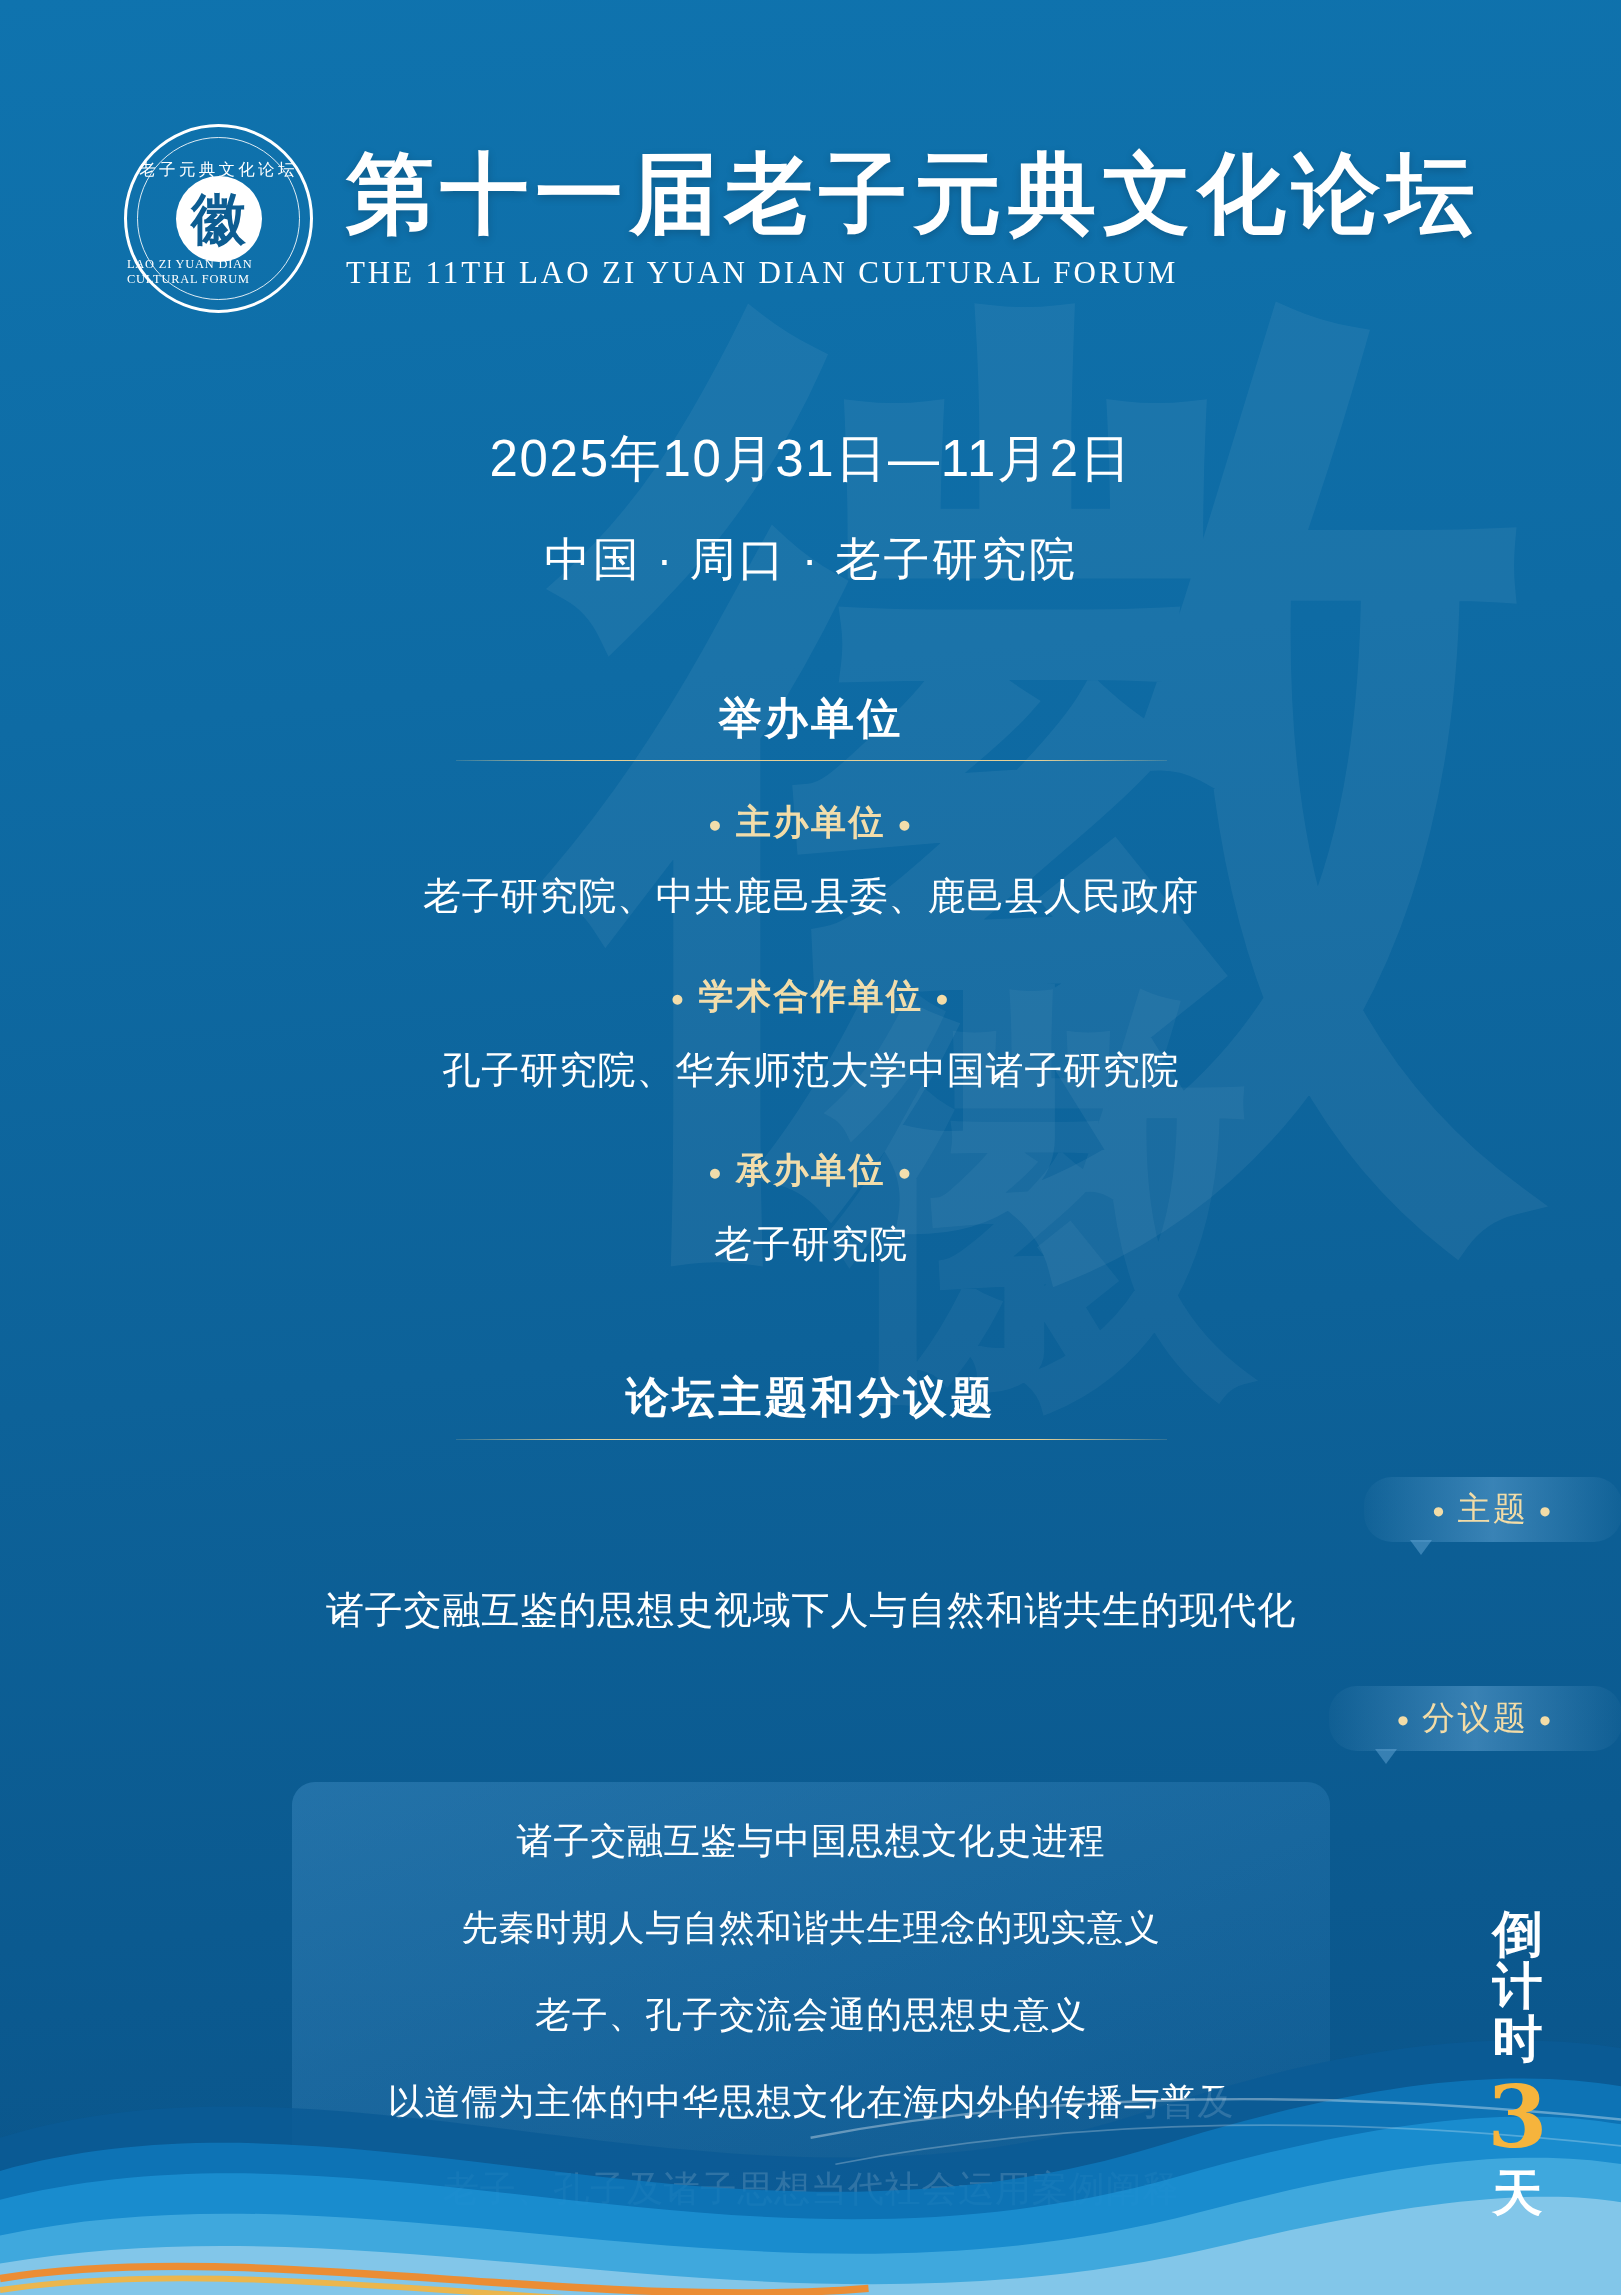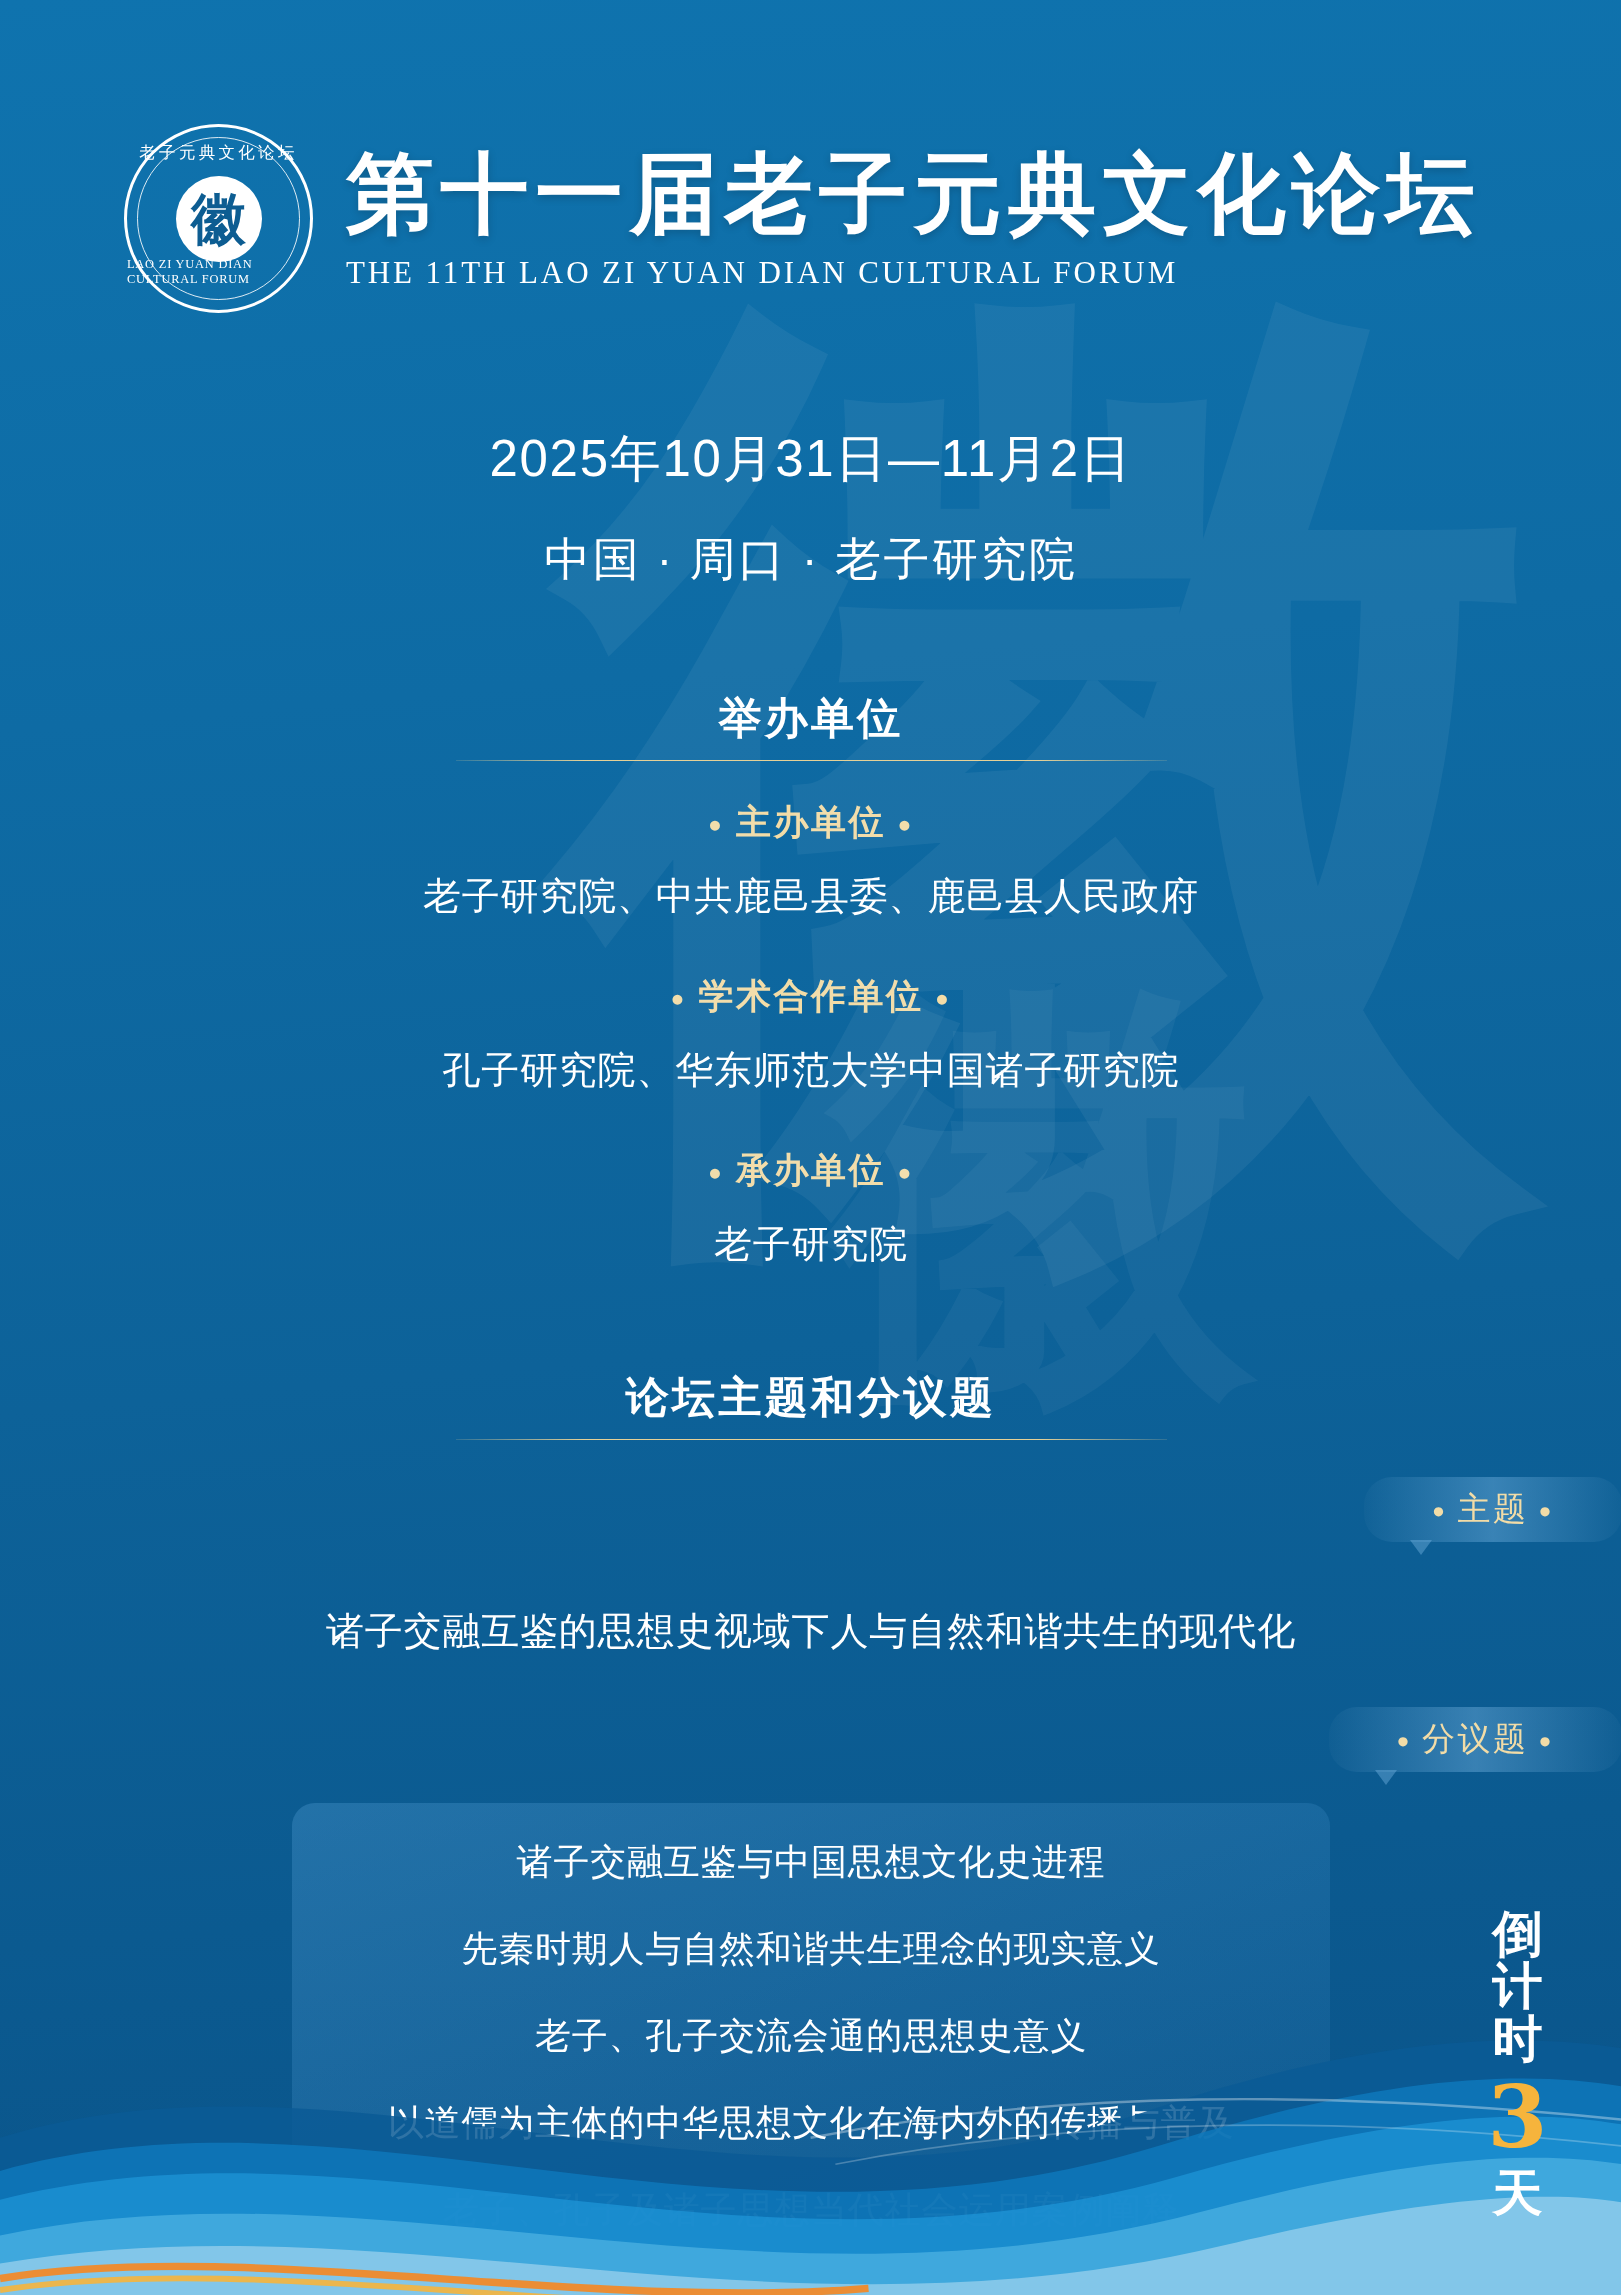--- a/index.html
+++ b/index.html
@@ -92,21 +92,21 @@
     bottom: 23px;
     font-family: "Liberation Serif", serif;
   }
   .seal-ring-text-top {
     position: absolute;
     width: 100%;
     text-align: center;
     color: #ffffff;
     font-size: 16.5px;
     letter-spacing: 3.3px;
-    top: 15px;
+    top: 32px;
     font-family: "DejaVu Serif", "Liberation Serif", serif;
   }
   .titles {
     margin-left: 33px;
   }
   .title-cn {
     color: #ffffff;
     font-family: "DejaVu Serif", "Liberation Serif", serif;
     font-weight: 700;
     font-size: 88px;
@@ -219,21 +219,21 @@
     height: 0;
     border-left: 11.6px solid transparent;
     border-right: 11.6px solid transparent;
     border-top: 15px solid rgba(130,190,235,0.38);
   }
   .theme-text {
     text-align: center;
     color: #ffffff;
     font-size: 38px;
     letter-spacing: 0.8px;
-    margin-top: 64px;
+    margin-top: 43px;
   }
 
   .subtopics {
     margin: 31px auto 0;
     width: 1034px;
     border-radius: 23px;
     background: linear-gradient(160deg, rgba(90,165,220,0.30), rgba(70,150,210,0.18) 60%, rgba(60,140,200,0.06));
     padding: 35px 2px 43px;
   }
   .subtopic {

